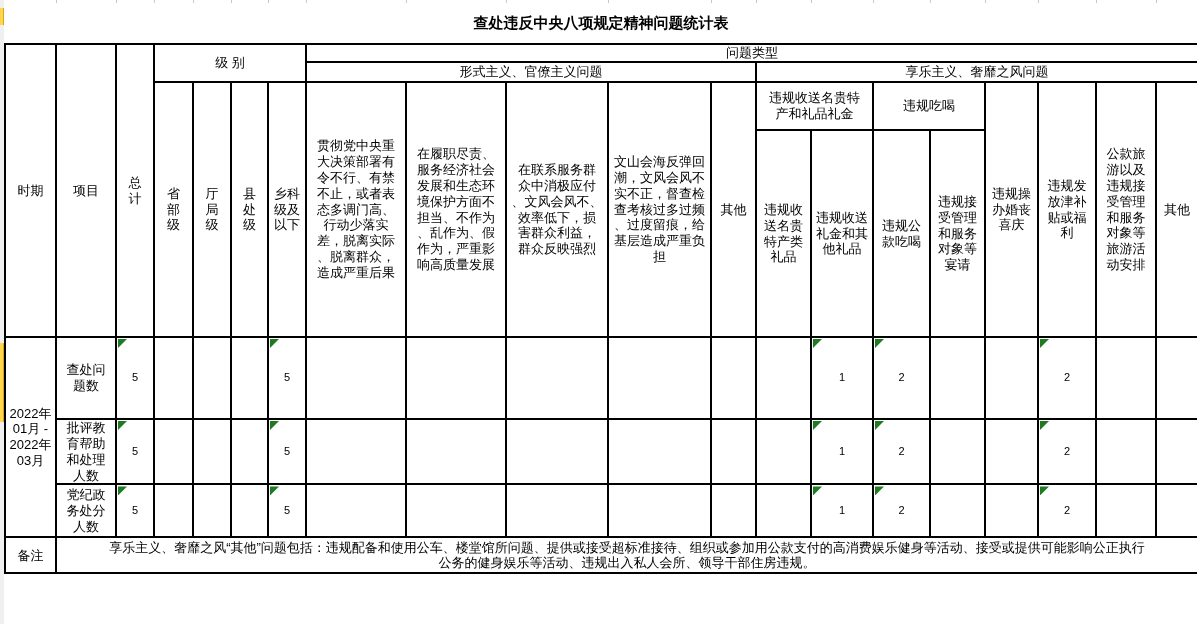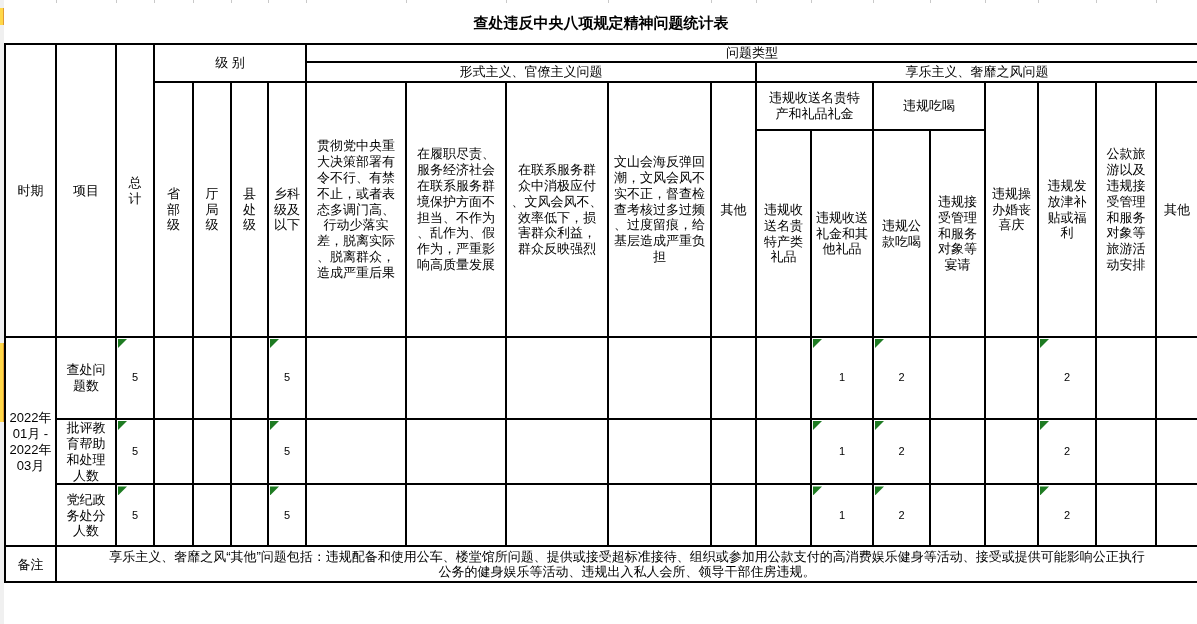--- a/index.html
+++ b/index.html
@@ -112,21 +112,21 @@
 大决策部署有
 令不行、有禁
 不止，或者表
 态多调门高、
 行动少落实
 差，脱离实际
 、脱离群众，
 造成严重后果</td>
       <td rowspan="2">在履职尽责、
 服务经济社会
-在联系服务群
+发展和生态环
 境保护方面不
 担当、不作为
 、乱作为、假
 作为，严重影
 响高质量发展</td>
       <td rowspan="2">在联系服务群
 众中消极应付
 、文风会风不、
 效率低下，损
 害群众利益，
@@ -222,21 +222,21 @@
       <td class="num"></td>
       <td class="num"><span class="tri"></span><span>1</span></td>
       <td class="num"><span class="tri"></span><span>2</span></td>
       <td class="num"></td>
       <td class="num"></td>
       <td class="num"><span class="tri"></span><span>2</span></td>
       <td class="num"></td>
       <td class="num"></td>
     </tr>
 
-    <tr style="height:62px">
+    <tr style="height:53px">
       <td>党纪政
 务处分
 人数</td>
       <td class="num"><span class="tri"></span><span>5</span></td>
       <td class="num"></td>
       <td class="num"></td>
       <td class="num"></td>
       <td class="num"><span class="tri"></span><span>5</span></td>
       <td class="num"></td>
       <td class="num"></td>

